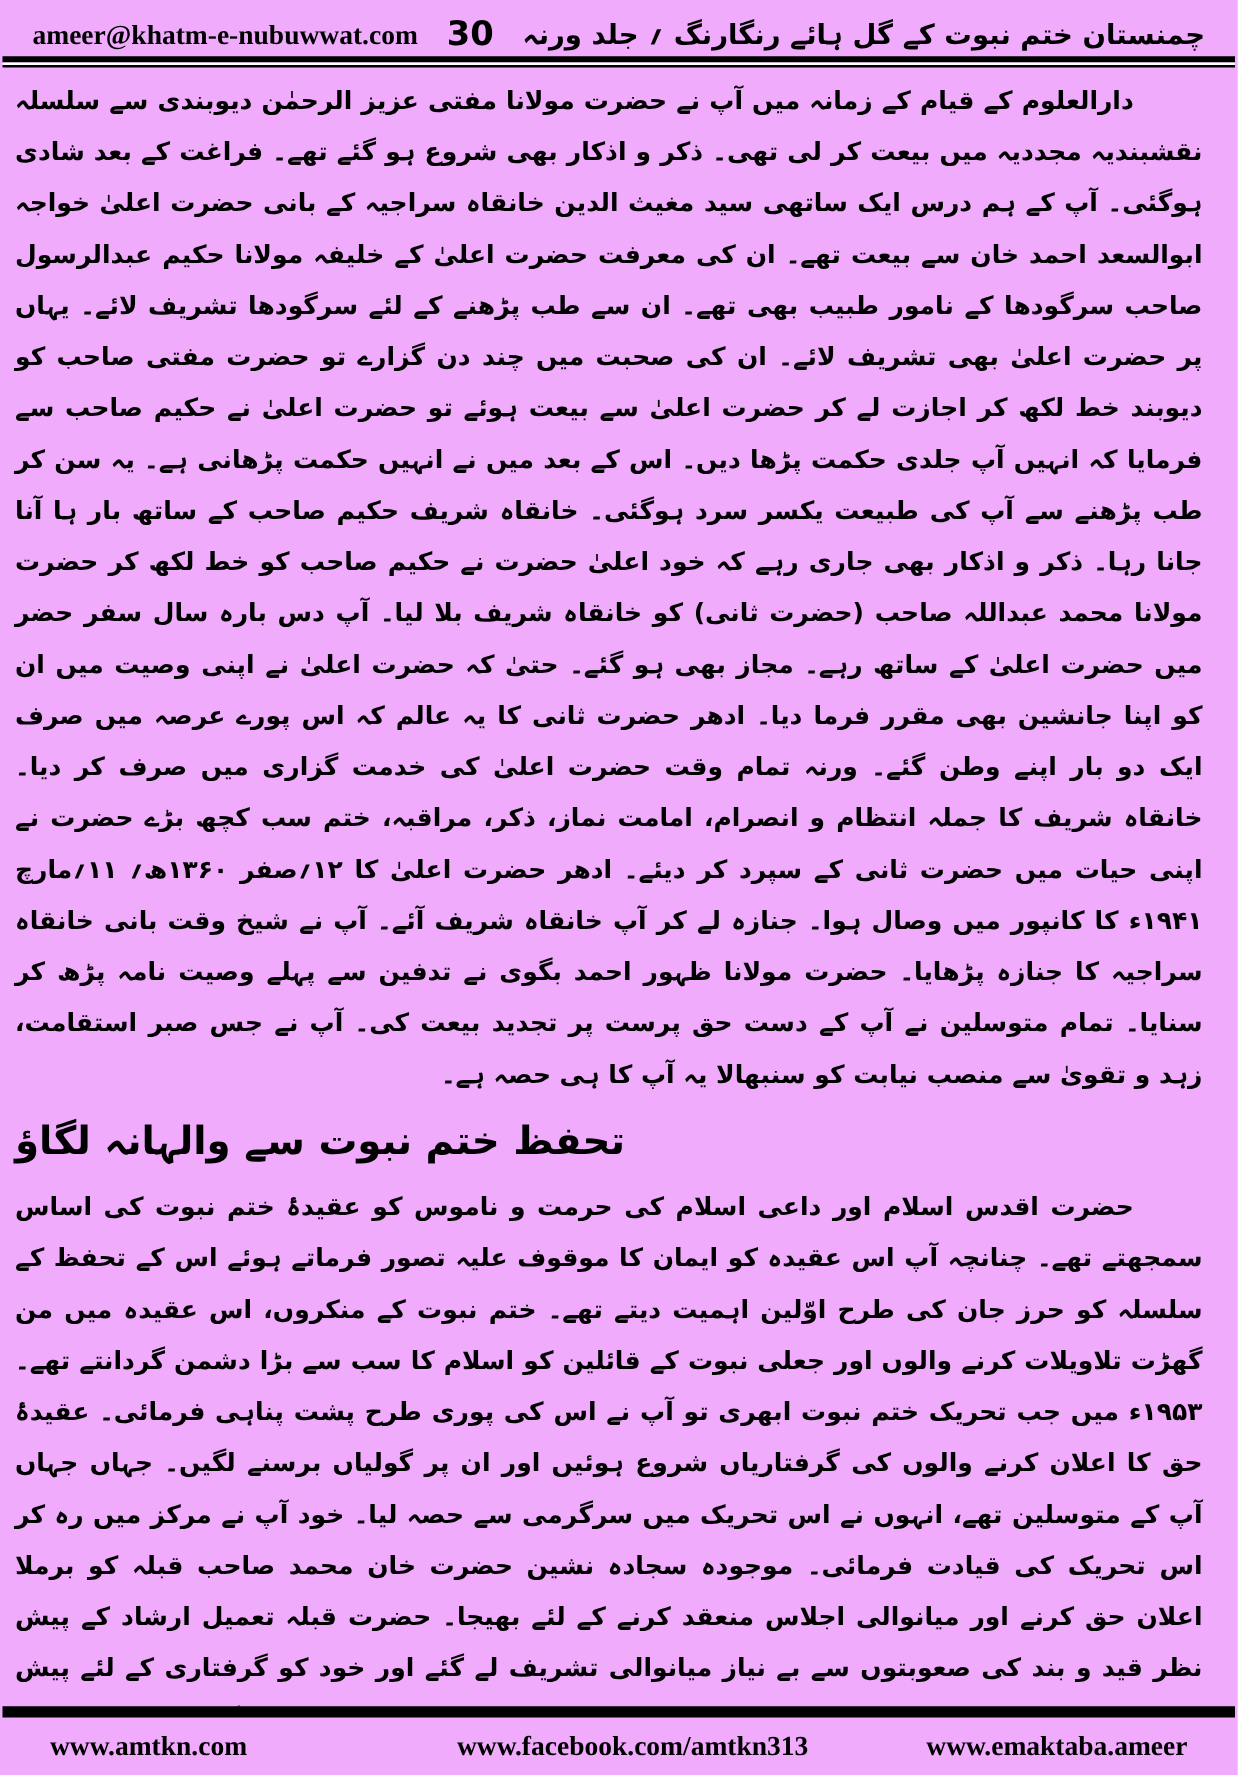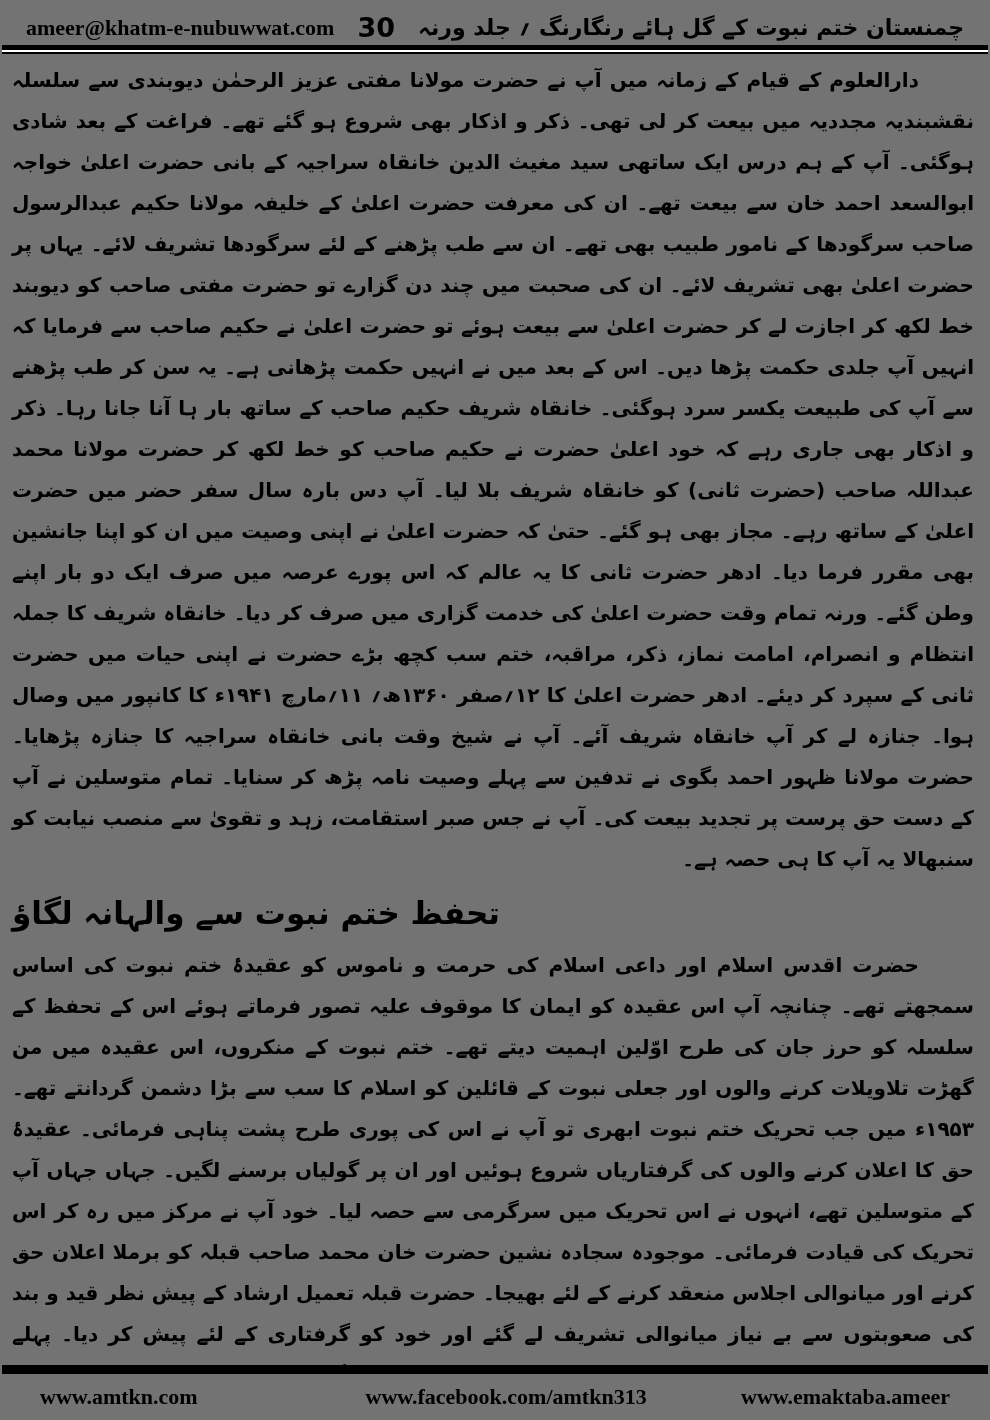--- a/index.html
+++ b/index.html
@@ -1,20 +1,20 @@
 <!DOCTYPE html>
 <html><head>
 <meta charset="utf-8">
 <style>
   html, body { margin: 0; padding: 0; background: #e8e8e8; }
   .page {
     width: 990px;
     height: 1420px;
     margin: 0 auto;
-    background: #737373;
+    background: #f0abfc;
     color: #000000;
     display: flex;
     flex-direction: column;
     overflow: hidden;
     box-sizing: border-box;
   }
   
   .header {
     display: flex;
     align-items: center;
@@ -47,21 +47,21 @@
   }
   .header-title { text-align: start; } 
   
   .rule { padding: 0 2px; }
   .rule-thick { height: 5px; background: #000; }
   .rule-gap   { height: 2px; background: #fff; }
   .rule-thin  { height: 2px; background: #000; }
   
   .content {
     flex: 1;
-    padding: 6px 16px 0 12px;
+    padding: 6px 28px 0 12px;
     overflow: hidden;
   }
   .urdu {
     direction: rtl;
     font-family: "DejaVu Sans", sans-serif;
     font-weight: bold;
     color: #000;
   }
   .para {
     margin: 0;

